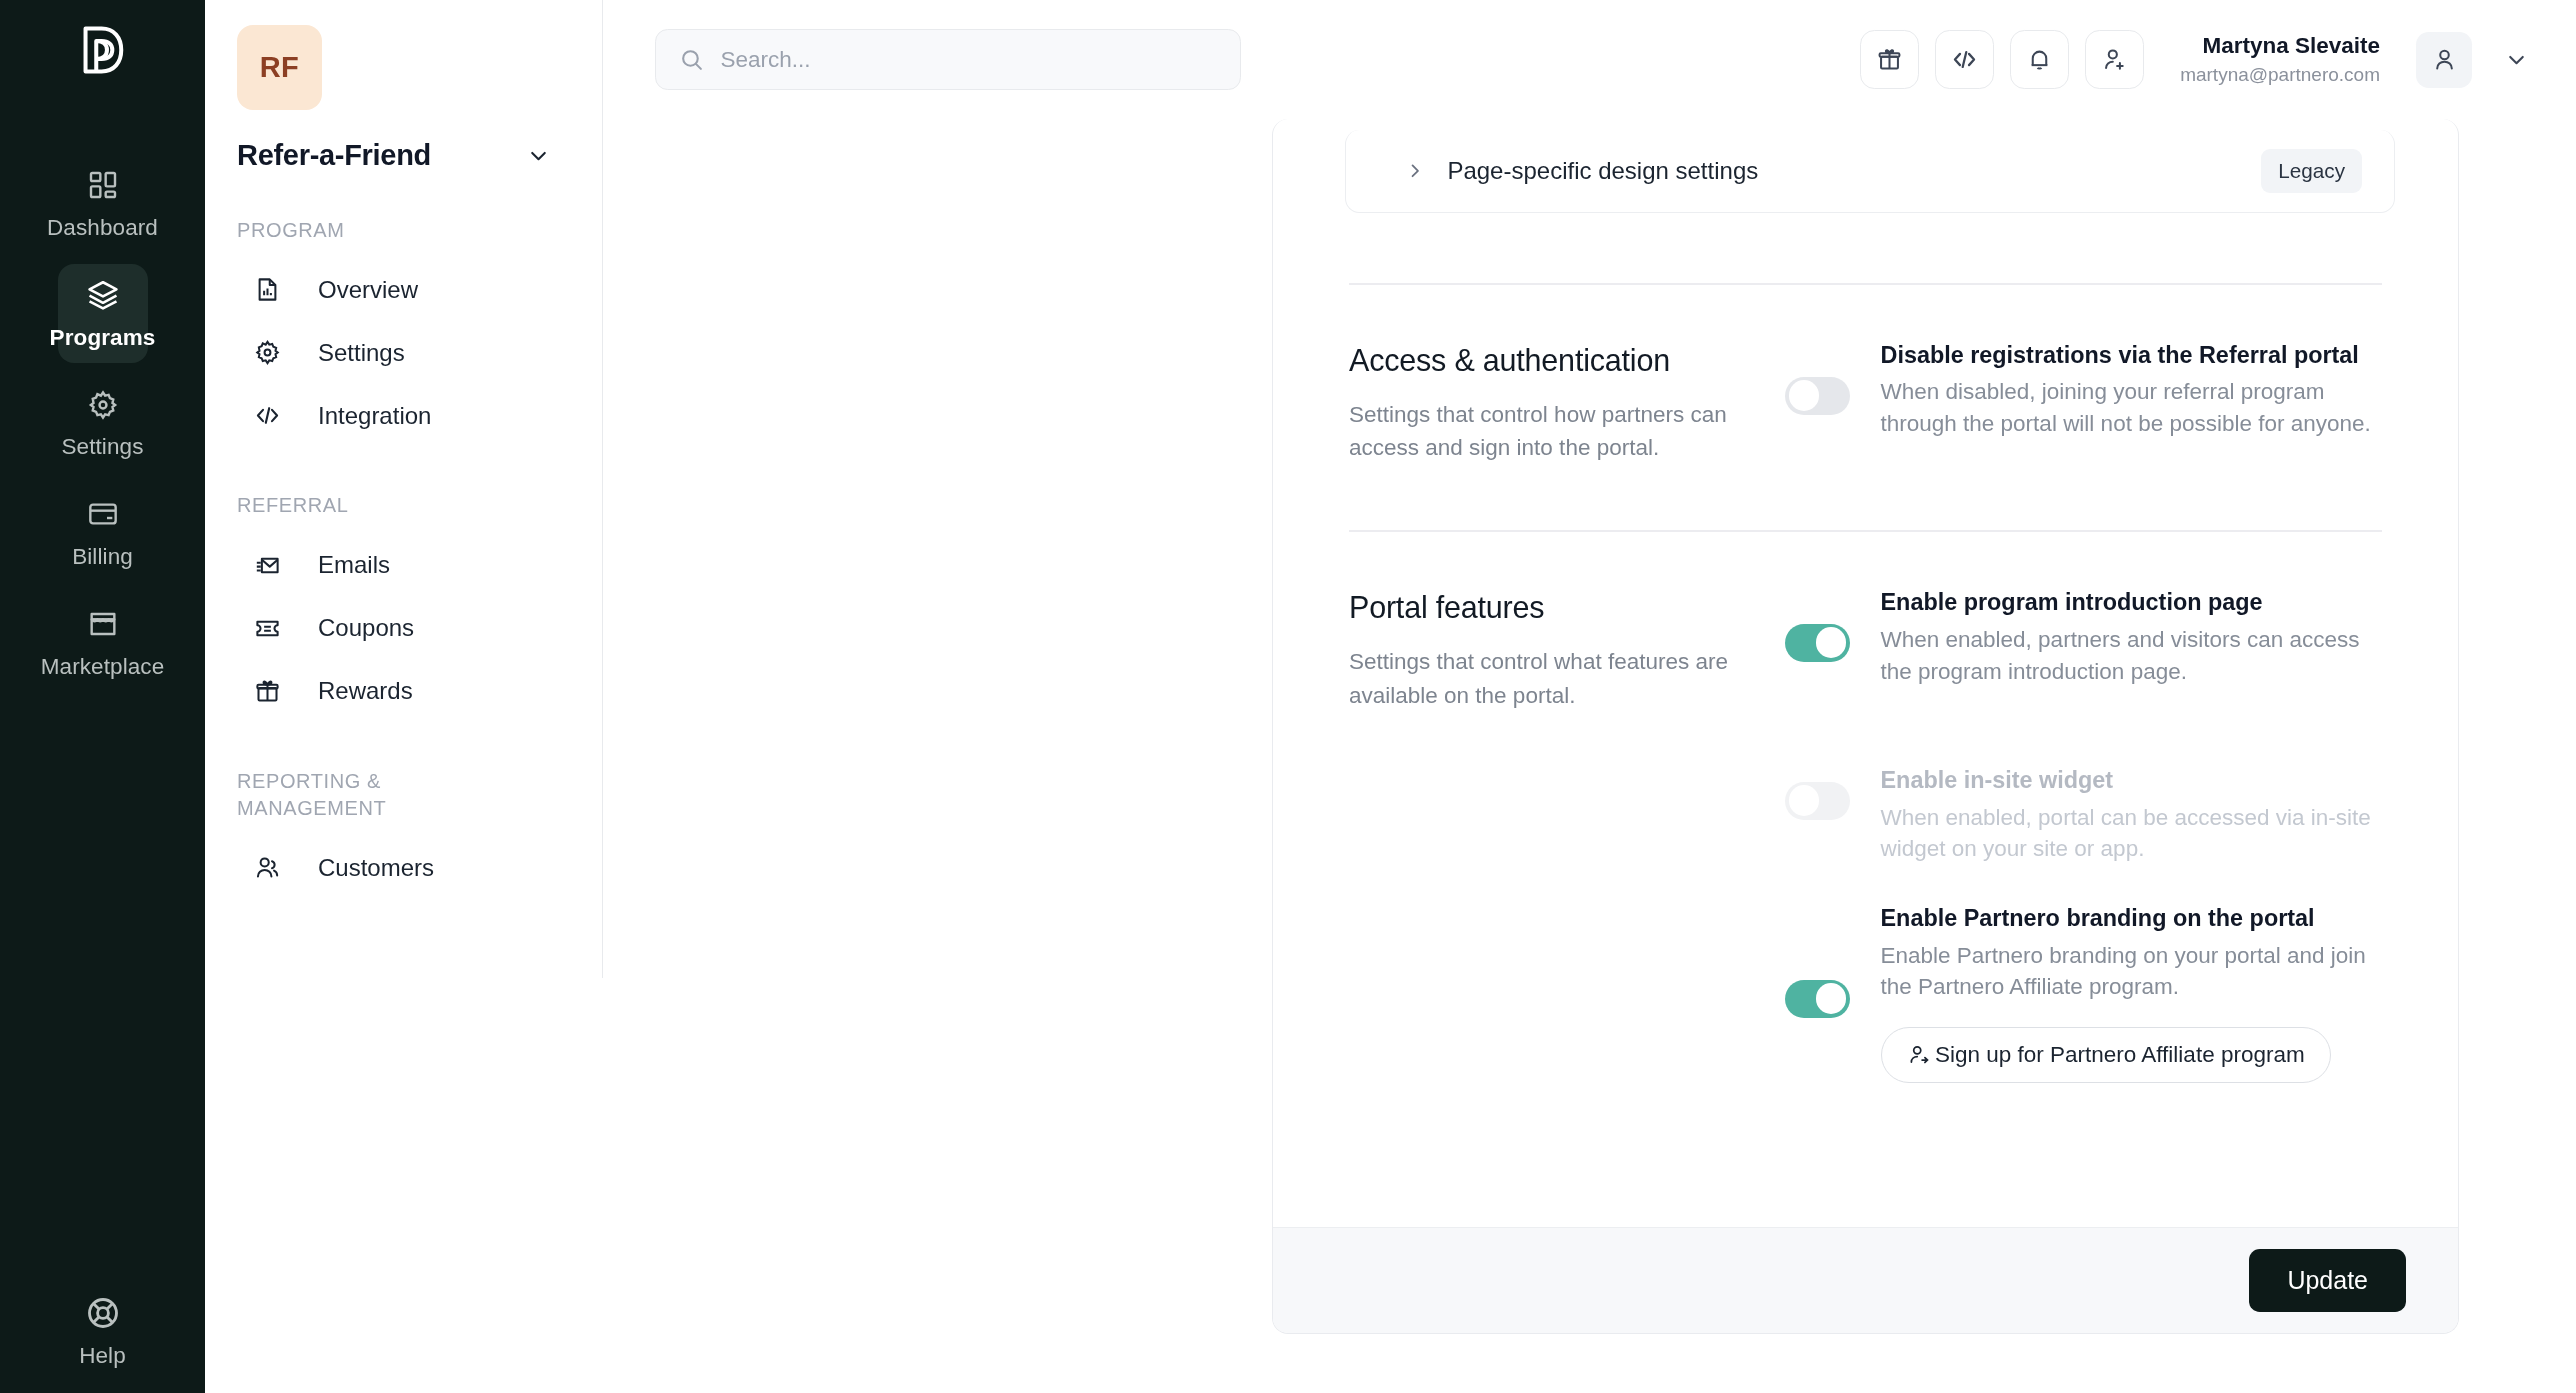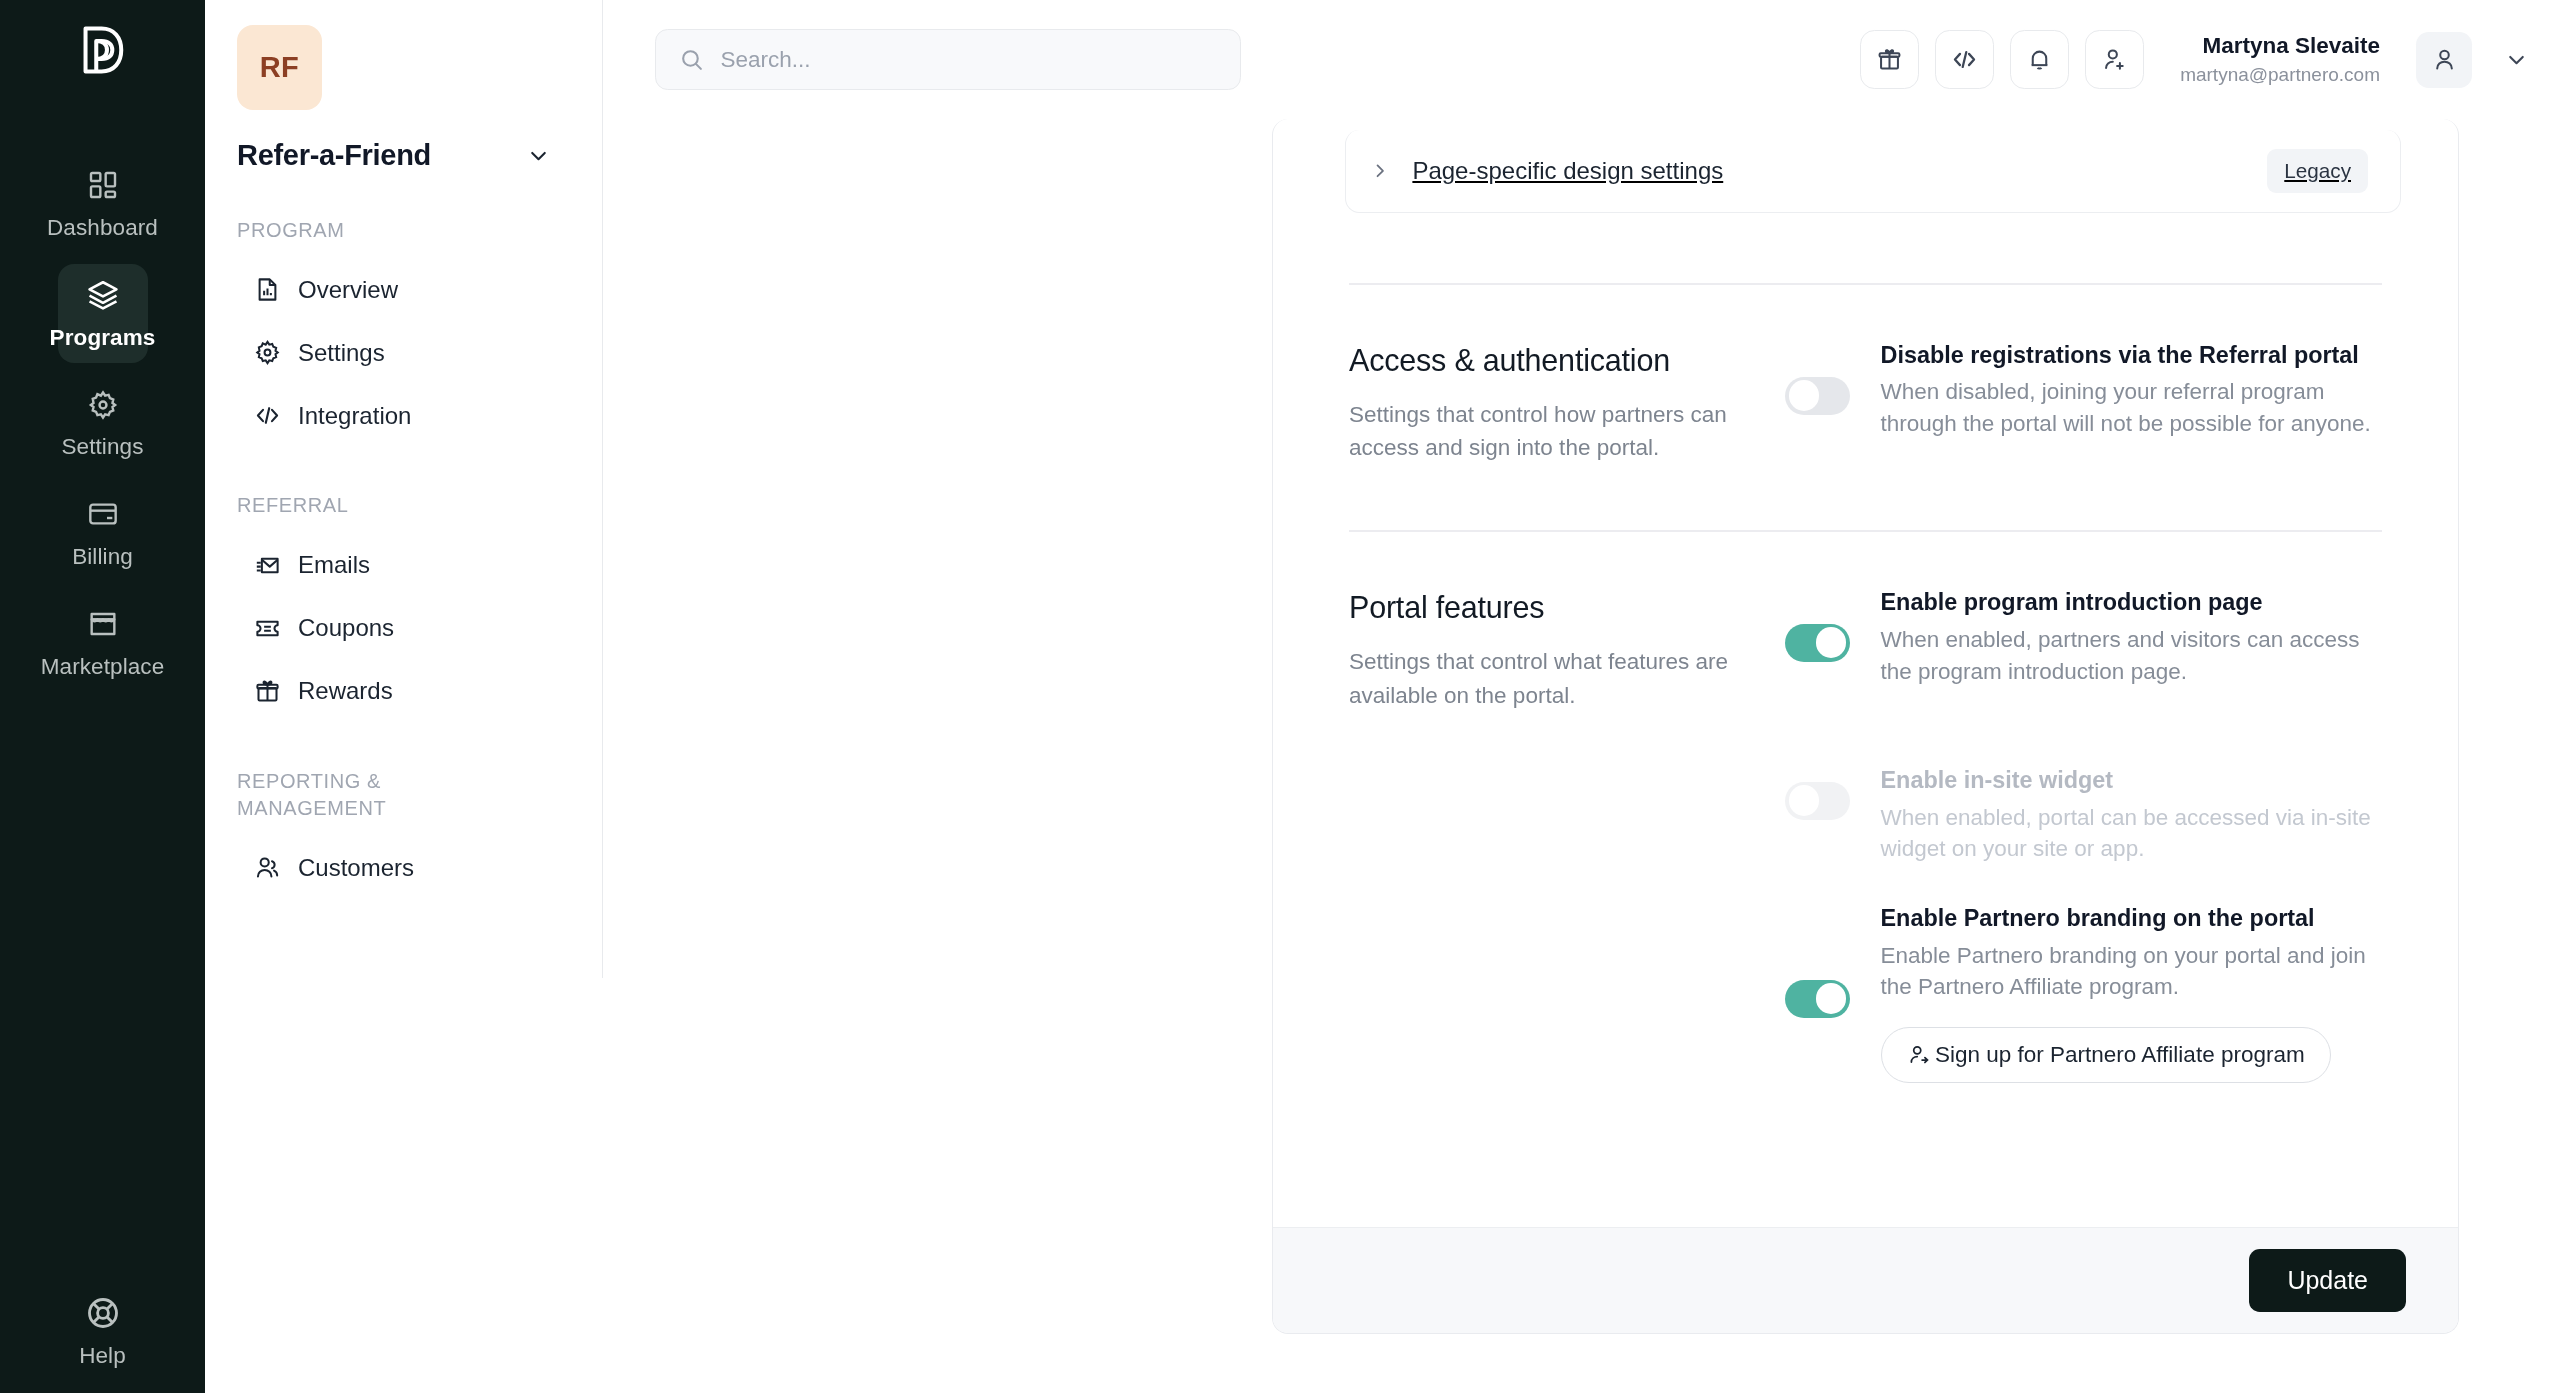--- a/index.html
+++ b/index.html
@@ -48,21 +48,21 @@
     margin-top: 29px; display: flex; align-items: center; justify-content: space-between;
     padding-right: 16px; cursor: pointer;
   }
   .prog-name { font-size: 29px; font-weight: 700; color: #111827; letter-spacing: -0.3px; }
   .sb-group { margin-top: 45px; }
   .sb-group-title {
     font-size: 20px; color: #a0a6b1; letter-spacing: 0.6px;
     text-transform: uppercase; margin-bottom: 14.4px; line-height: 1.35; max-width: 243px;
   }
   .sb-item {
-    display: flex; align-items: center; gap: 16px;
+    display: flex; align-items: center; gap: 36px;
     height: 63px; padding: 0 16px; border-radius: 12.6px; cursor: pointer;
   }
   .sb-item.active { background: #f4f6f8; }
   .sb-item .sb-ico { width: 29px; height: 29px; flex: 0 0 29px; display:flex; align-items:center; justify-content:center; }
   .sb-label { font-size: 24px; color: #1b2430; }
   .sb-item.active .sb-label { font-weight: 700; }
 
   
   .main { flex: 1; height: 1394px; display: flex; flex-direction: column; background: #ffffff; position: relative; }
   .topbar { height: 119px; flex: 0 0 119px; display: flex; align-items: center; padding: 0 47px 0 52px; }
@@ -90,23 +90,23 @@
   .content { flex: 1; padding: 0 117px 0 52px; position: relative; }
   .card {
     position: absolute; left: 669px; right: 117px; top: 0; bottom: 60px;
     background: #ffffff; border: 1.8px solid #e9ebef;
     border-radius: 16px; border-top: none;
     display: flex; flex-direction: column; overflow: hidden;
   }
   .card-body { flex: 1; padding: 0 56px; }
 
   .legacy-card {
-    margin-top: 10.8px; margin-left: 16px; margin-right: 1px;
+    margin-top: 10.8px; margin-left: 16px; margin-right: 7px;
     border: 1.8px solid #eceef1; border-radius: 14.4px; border-top: none;
-    height: 83px; display: flex; align-items: center; padding: 0 32px 0 23px; text-decoration: underline;
+    height: 83px; display: flex; align-items: center; padding: 0 32px 0 58px;
   }
   .chev-row { width: 23.4px; display: flex; align-items: center; }
   .legacy-title { font-size: 24px; color: #1b2430; margin-left: 20px; }
   .legacy-badge {
     margin-left: auto; background: #f2f4f7; color: #2b3442;
     font-size: 20.7px; border-radius: 9px; padding: 10px 17px;
   }
 
   .divider { height: 1.8px; background: #ececf0; margin: 70px 20px 0 20px; }
 

